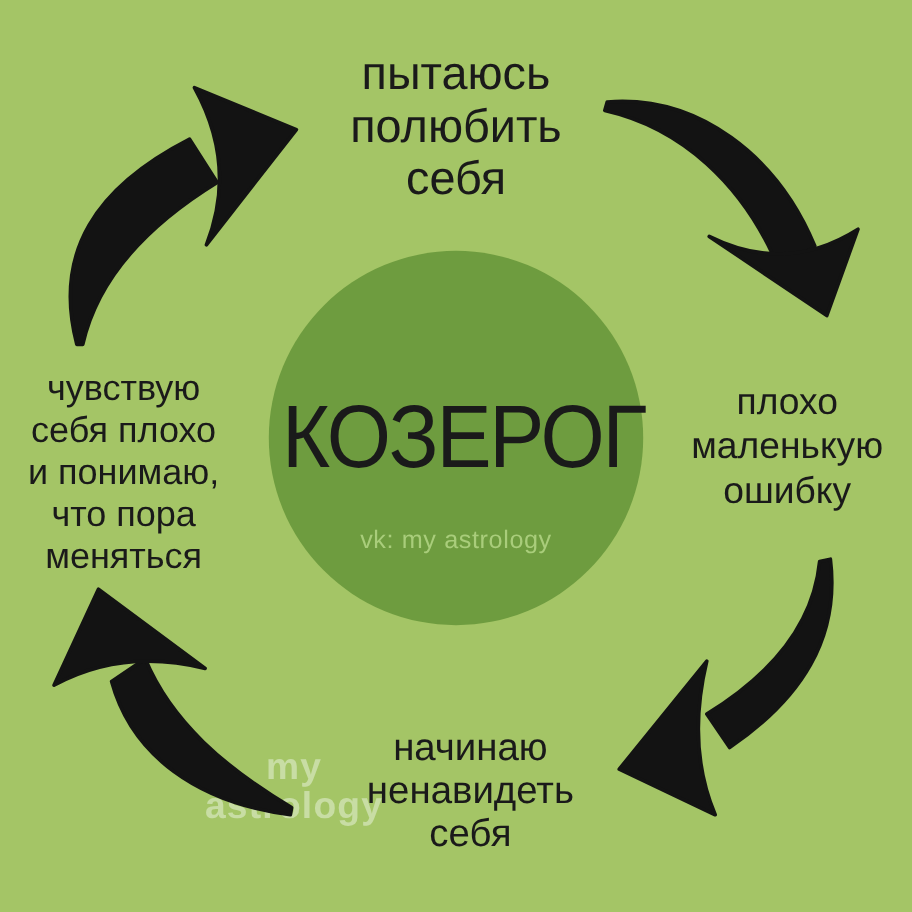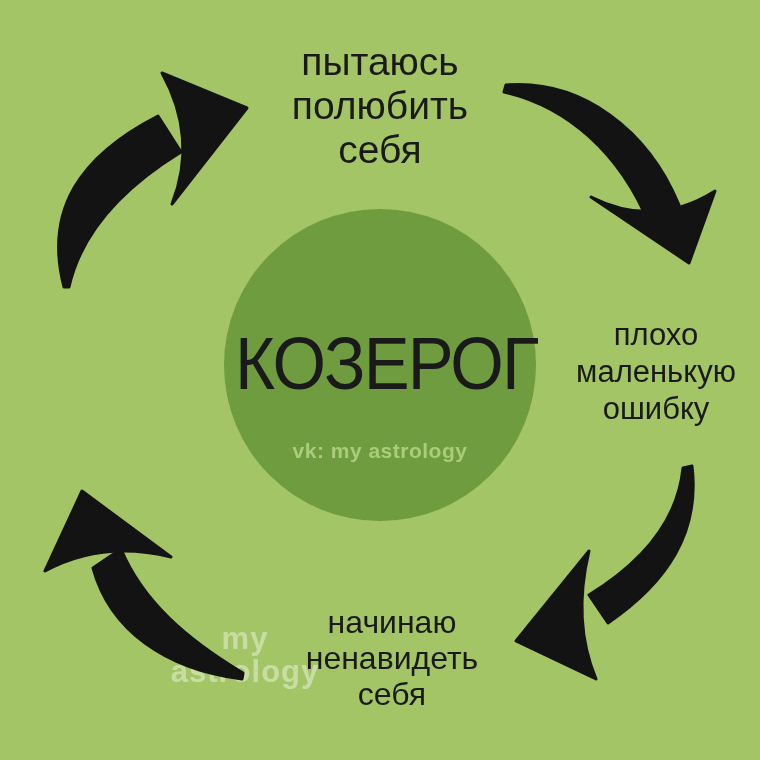--- a/index.html
+++ b/index.html
@@ -52,21 +52,21 @@
     font-size: 74px;
     color: var(--text);
     letter-spacing: -2px;
     transform: scaleX(0.93);
     white-space: nowrap;
   }
   .circle-watermark {
     position: absolute;
     top: 230px; left: 0; width: 312px;
     text-align: center;
-    font-weight: 700;
+    font-weight: 400;
     font-size: 21px;
     line-height: 24px;
     color: var(--watermark_circle);
     letter-spacing: 0.5px;
   }
 
   
   .corner-watermark {
     position: absolute;
     left: 150px; top: 622px;
@@ -136,14 +136,19 @@
 
   <div class="step step-top">пытаюсь
 полюбить
 себя</div>
   <div class="step step-right">плохо
 маленькую
 ошибку</div>
   <div class="step step-bottom">начинаю
 ненавидеть
 себя</div>
+  <div class="step step-left">чувствую
+себя плохо
+и понимаю,
+что пора
+меняться</div>
 
 </div>
 
 </body></html>

